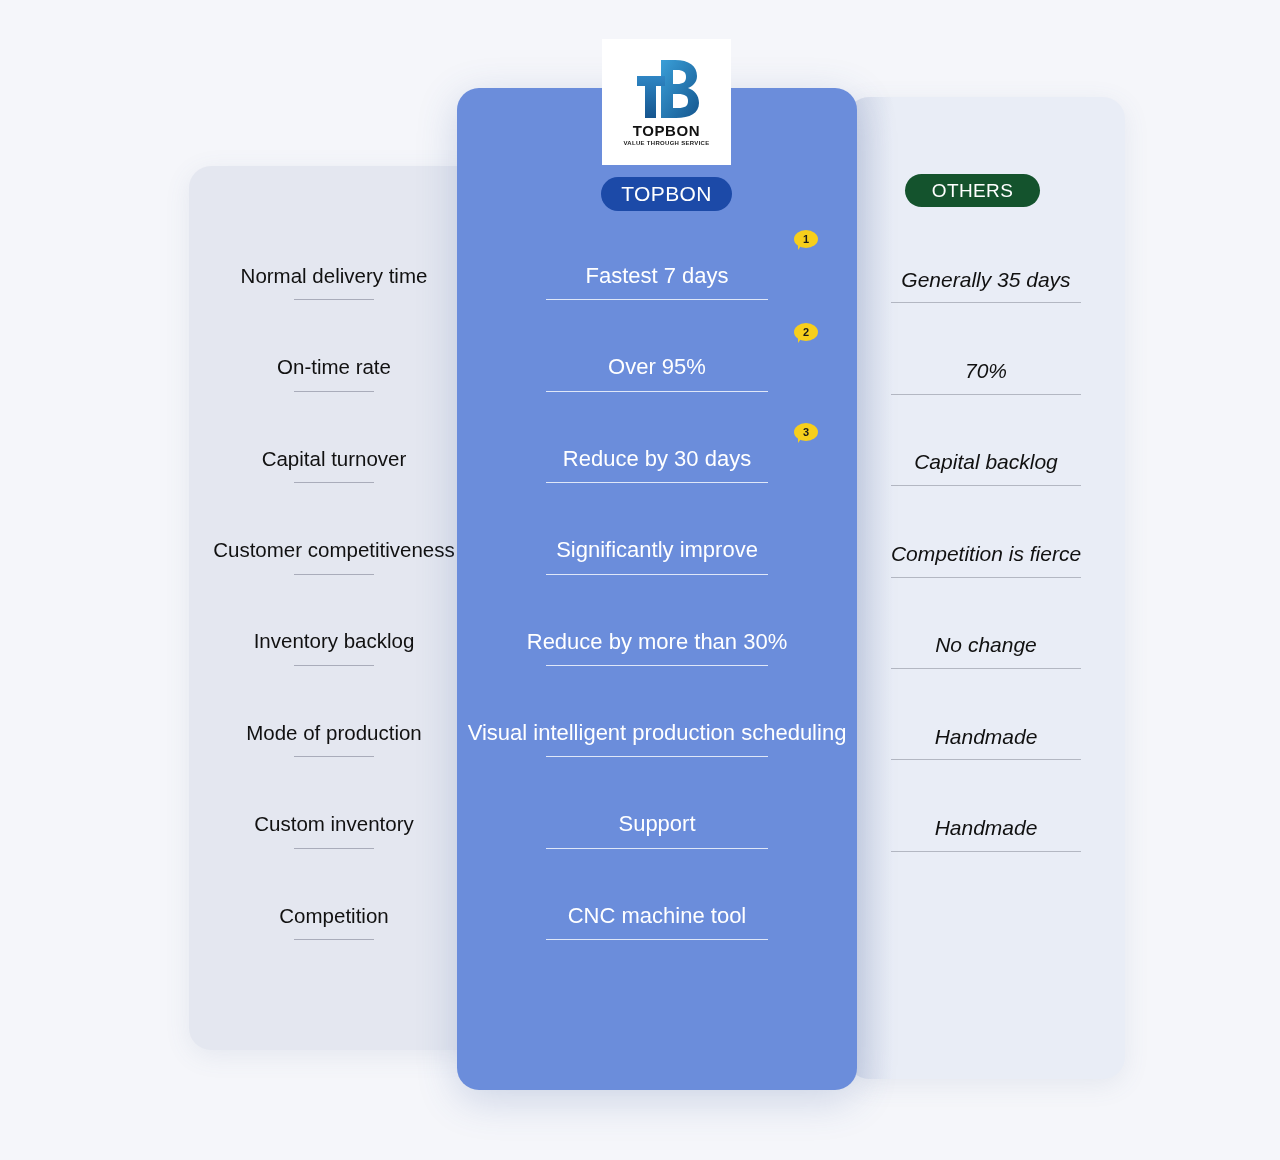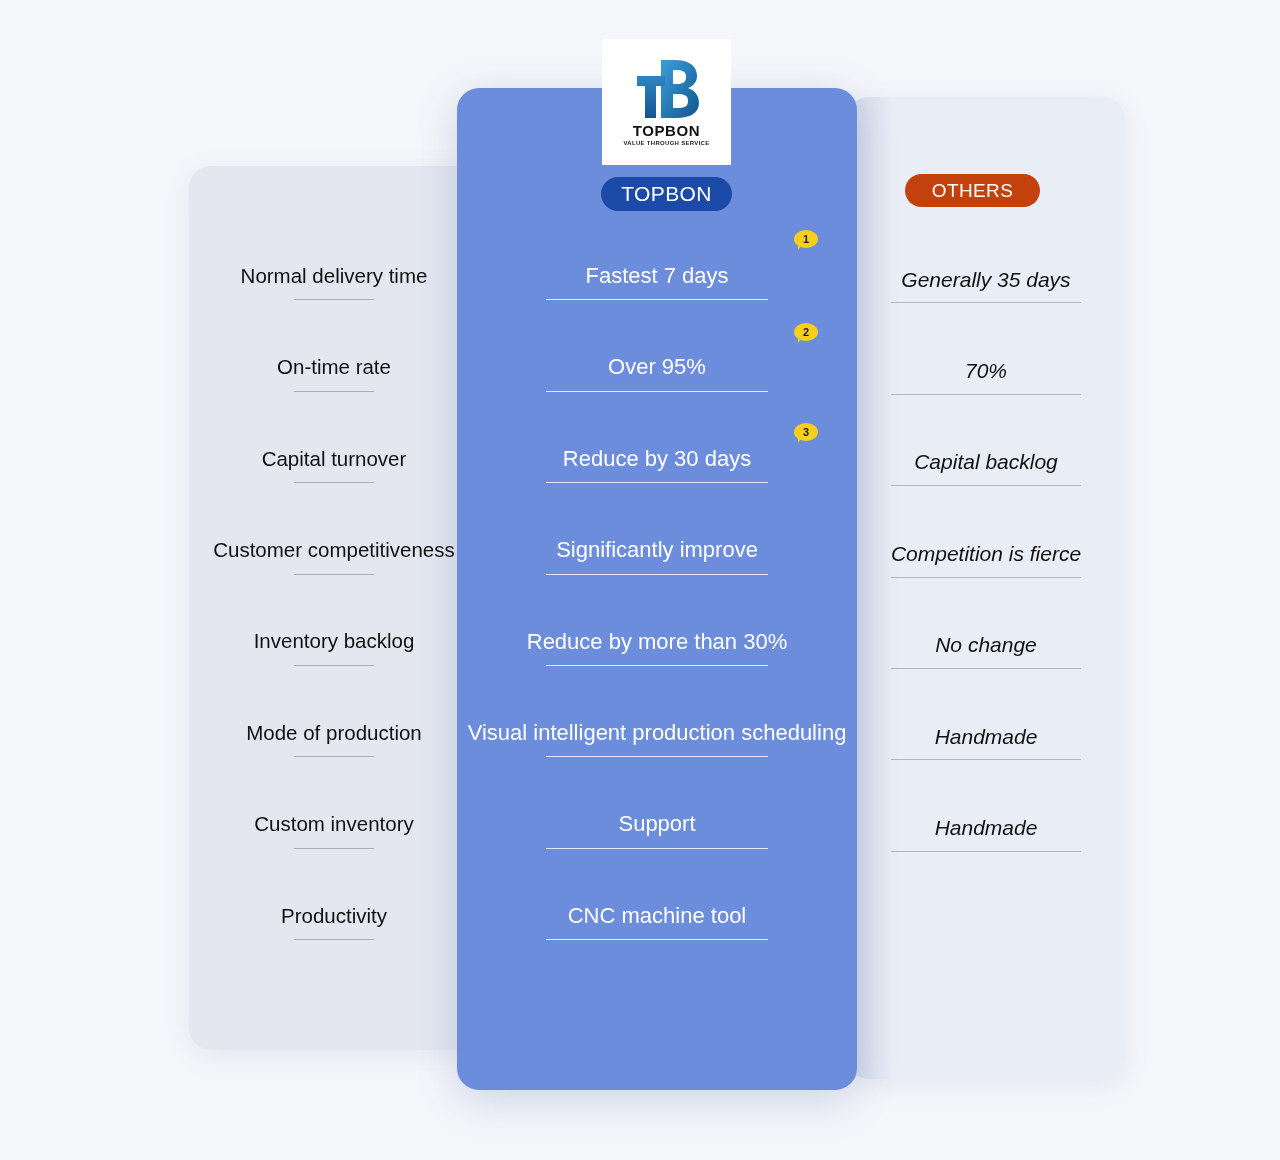--- a/index.html
+++ b/index.html
@@ -126,21 +126,21 @@
     top: 177px;
     width: 131px;
     height: 34px;
     background: #1c4aa8;
   }
   #pill-others {
     left: 903px;
     top: 174px;
     width: 135px;
     height: 33px;
-    background: #c2410c;
+    background: #14532d;
     font-size: 19px;
   }
 
   
   .col {
     position: absolute;
     box-sizing: border-box;
   }
   #col-left  { left: 187px; top: 213px; width: 290px; }
   #col-center{ left: 455px; top: 213px; width: 400px; z-index: 6; }
@@ -300,21 +300,21 @@
     </div>
     <div class="row">
       <div class="row-text">Mode of production</div>
       <div class="row-div"></div>
     </div>
     <div class="row">
       <div class="row-text">Custom inventory</div>
       <div class="row-div"></div>
     </div>
     <div class="row">
-      <div class="row-text">Productivity</div>
+      <div class="row-text">Competition</div>
       <div class="row-div"></div>
     </div>
   </div>
 
   <div class="col" id="col-center">
     <div class="row">
       <div class="row-text">Fastest 7 days</div>
       <div class="row-div"></div>
     </div>
     <div class="row">

